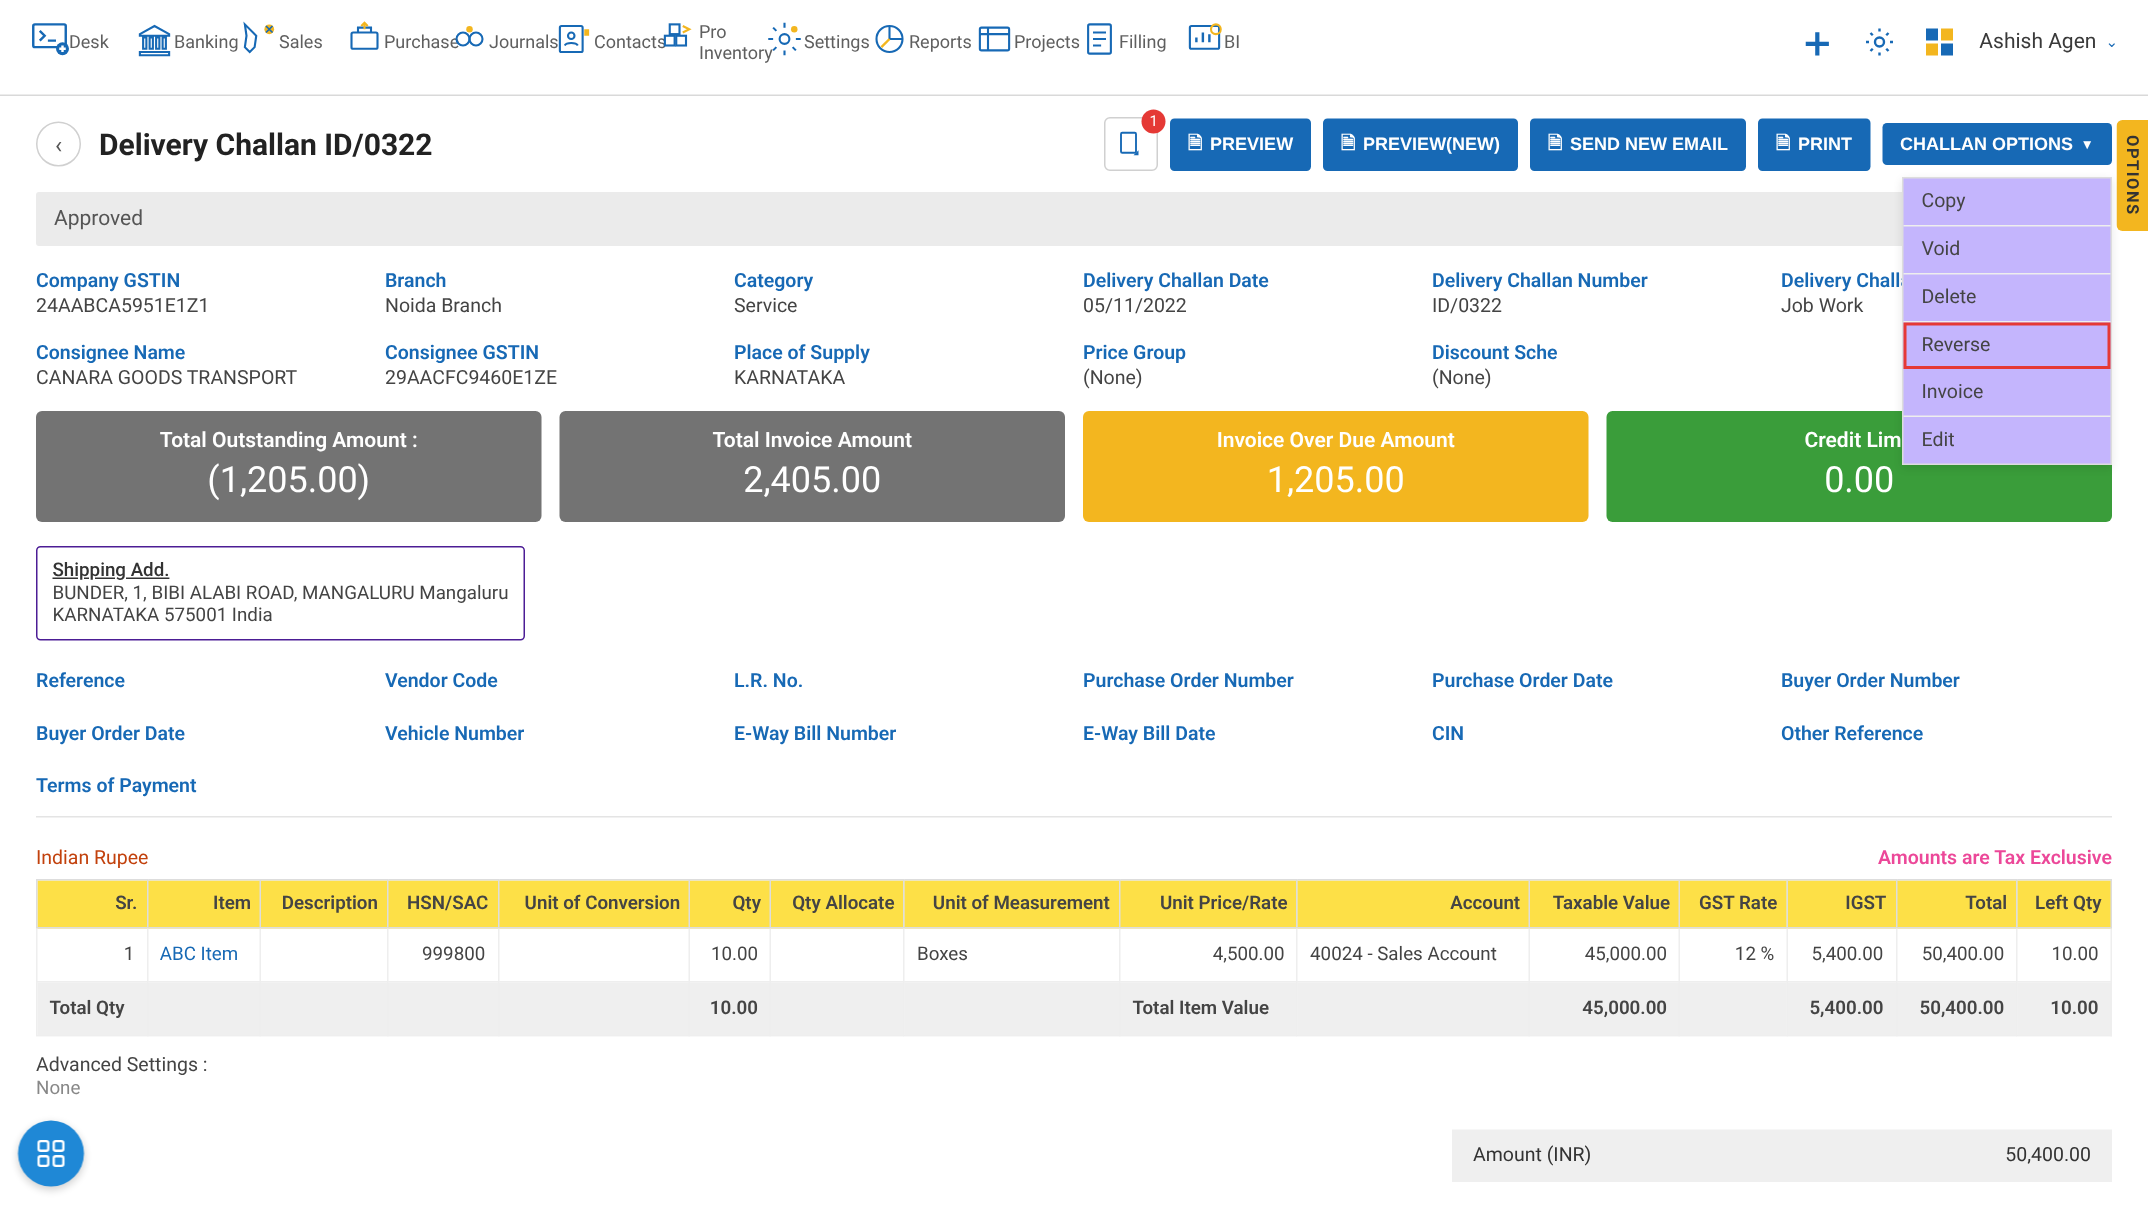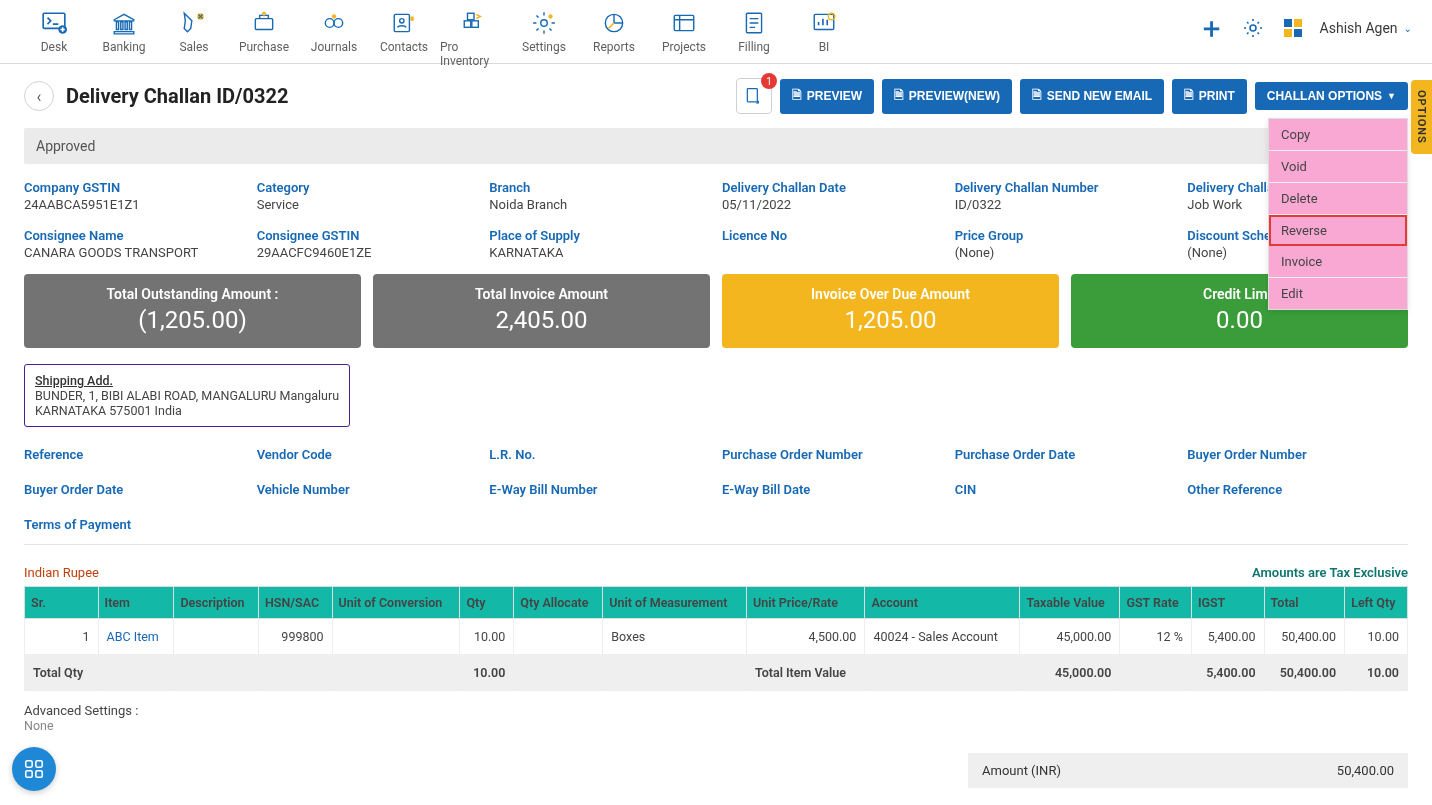--- a/index.html
+++ b/index.html
@@ -1,59 +1,59 @@
 <!DOCTYPE html>
 <html><head>
 <meta charset="utf-8">
 <style>
 * { box-sizing: border-box; margin: 0; padding: 0; }
 body { font-family: -apple-system, "Segoe UI", Roboto, Arial, sans-serif; background: #fff; color: #333; font-size: 13px; width: 1432px; }
 .topnav { display: flex; align-items: flex-start; padding: 8px 20px 0 20px; border-bottom: 1px solid #d9d9d9; height: 64px; }
 .topnav-left { display: flex; gap: 2px; }
-.nav-item { display: flex; flex-direction: column; align-items: center; width: 68px; cursor: pointer; padding-top: 2px; }
+.nav-item { display: flex; flex-direction: row; align-items: center; width: 68px; cursor: pointer; padding-top: 2px; }
 .nav-icon { height: 26px; display: flex; align-items: center; justify-content: center; }
 .nav-icon svg { width: 26px; height: 26px; }
 .nav-label { font-size: 12px; color: #5f5f5f; margin-top: 4px; }
 .topnav-right { margin-left: auto; display: flex; align-items: center; gap: 14px; padding-top:6px;}
 .topnav-right .plus { color: #1769b5; font-size: 28px; font-weight: bold; cursor:pointer; line-height:1;}
 .sqicon { width:26px; height:26px; display:flex; align-items:center; justify-content:center;}
 .user { color: #3a3a3a; font-size:14px; display:flex; align-items:center; gap:6px; cursor:pointer;}
 .user .chev { color:#1769b5; font-size:10px;}
 .page { padding: 14px 24px 20px 24px; position:relative;}
 .pagehead { display:flex; align-items:center; gap:12px; margin-bottom:14px;}
 .backbtn { width:30px; height:30px; border:1px solid #d0d0d0; border-radius:50%; display:flex; align-items:center; justify-content:center; cursor:pointer; color:#555; font-size:16px;}
 .pagetitle { font-size:20px; font-weight:bold; color:#222;}
 .headactions { margin-left:auto; display:flex; gap:8px; align-items:center; position:relative;}
 .iconbtn { width:36px; height:36px; border:1px solid #d0d0d0; border-radius:4px; display:flex; align-items:center; justify-content:center; position:relative; cursor:pointer;}
 .iconbtn .badge { position:absolute; top:-6px; right:-6px; background:#e53935; color:#fff; border-radius:50%; width:16px; height:16px; font-size:10px; display:flex; align-items:center; justify-content:center;}
 .btn { background:#1769b5; color:#fff; border:none; border-radius:3px; padding:7px 12px; font-size:12px; font-weight:600; cursor:pointer; display:flex; align-items:center; gap:5px;}
 .btn .bic { font-family: Arial; }
-.dropdown-menu { position:absolute; top: 36px; right:0; background:#f9a8d4; border:1px solid #ddd; width:140px; box-shadow: 0 2px 6px rgba(0,0,0,0.1); z-index:10;}
+.dropdown-menu { position:absolute; top: 36px; right:0; background:#c4b5fd; border:1px solid #ddd; width:140px; box-shadow: 0 2px 6px rgba(0,0,0,0.1); z-index:10;}
 .dropdown-menu .mitem { padding:8px 12px; font-size:13px; color:#444; cursor:pointer; border-bottom:1px solid #eee;}
 .dropdown-menu .mitem:last-child { border-bottom:none;}
 .dropdown-menu .mitem.highlight { border:2px solid #e53935; padding:6px 10px;}
 .statusbar { background:#ebebeb; padding:10px 12px; border-radius:2px; color:#555; font-size:14px; margin-bottom:16px;}
 .fields { display:grid; grid-template-columns: repeat(6, 1fr); gap: 4px 12px; margin-bottom:14px; row-gap:16px;}
 .field .flabel { color:#1769b5; font-size:13px; font-weight:600; margin-bottom:2px;}
 .field .fvalue { color:#444; font-size:13px;}
 .summary { display:grid; grid-template-columns: repeat(4, 1fr); gap:12px; margin-bottom:16px;}
 .sumcard { border-radius:4px; color:#fff; text-align:center; padding:12px 8px 14px 8px;}
 .sumcard .sl { font-size:14px; font-weight:600; margin-bottom:4px;}
 .sumcard .sv { font-size:24px; font-weight:400;}
 .c-blue { background:#737373;}
 .c-yellow { background:#f3b61f;}
 .c-green { background:#3a9d3a;}
 .shipbox { border:1px solid #4c1d95; border-radius:3px; padding:8px 10px; display:inline-block; margin-bottom:20px; font-size:12.5px; color:#444;}
 .shipbox .sh { text-decoration:underline; color:#333; font-weight:500;}
 .fields2 { display:grid; grid-template-columns: repeat(6, 1fr); gap:4px 12px; row-gap:18px; margin-bottom:10px;}
 .rowbar { display:flex; align-items:center; margin-top:20px; margin-bottom:6px;}
 .currency { color:#c2410c; font-size:13px;}
-.taxnote { margin-left:auto; color:#0f766e; font-size:13px; font-weight:600;}
+.taxnote { margin-left:auto; color:#ec4899; font-size:13px; font-weight:600;}
 .tbl { width:100%; border-collapse:collapse; font-size:12.5px;}
-.tbl th { background:#14b8a6; border:1px solid #ddd; padding:8px 6px; color:#444; font-weight:600; text-align:left;}
+.tbl th { background:#fde047; border:1px solid #ddd; padding:8px 6px; color:#444; font-weight:600; text-align:right;}
 .tbl td { border:1px solid #eee; padding:10px 8px; text-align:right; color:#444;}
 .tbl td.l { text-align:left;}
 .tbl .link { color:#1769b5; cursor:pointer;}
 .tbl tr.footer td { background:#efefef; font-weight:600;}
 .tablewrap { overflow-x:auto; position:relative;}
 .adv { margin-top:12px; color:#444; font-size:13px;}
 .adv .none { color:#888; font-size:12.5px;}
 .amountrow { margin-top:20px; margin-left:auto; width:440px; background:#efefef; display:flex; padding:10px 14px; font-size:13px;}
 .amountrow .al { flex:1; color:#333;}
 .amountrow .av { color:#333;}
@@ -257,28 +257,28 @@
   </div>
 
   <div class="statusbar">Approved</div>
 
   <div class="fields">
     <div class="field">
         <div class="flabel">Company GSTIN</div>
         <div class="fvalue">24AABCA5951E1Z1</div>
       </div>
     <div class="field">
+        <div class="flabel">Branch</div>
+        <div class="fvalue">Noida Branch</div>
+      </div>
+    <div class="field">
         <div class="flabel">Category</div>
         <div class="fvalue">Service</div>
       </div>
     <div class="field">
-        <div class="flabel">Branch</div>
-        <div class="fvalue">Noida Branch</div>
-      </div>
-    <div class="field">
         <div class="flabel">Delivery Challan Date</div>
         <div class="fvalue">05/11/2022</div>
       </div>
     <div class="field">
         <div class="flabel">Delivery Challan Number</div>
         <div class="fvalue">ID/0322</div>
       </div>
     <div class="field">
         <div class="flabel">Delivery Challa</div>
         <div class="fvalue">Job Work</div>
@@ -287,24 +287,20 @@
         <div class="flabel">Consignee Name</div>
         <div class="fvalue">CANARA GOODS TRANSPORT</div>
       </div>
     <div class="field">
         <div class="flabel">Consignee GSTIN</div>
         <div class="fvalue">29AACFC9460E1ZE</div>
       </div>
     <div class="field">
         <div class="flabel">Place of Supply</div>
         <div class="fvalue">KARNATAKA</div>
-      </div>
-    <div class="field">
-        <div class="flabel">Licence No</div>
-        <div class="fvalue"></div>
       </div>
     <div class="field">
         <div class="flabel">Price Group</div>
         <div class="fvalue">(None)</div>
       </div>
     <div class="field">
         <div class="flabel">Discount Sche</div>
         <div class="fvalue">(None)</div>
       </div>
   </div>

